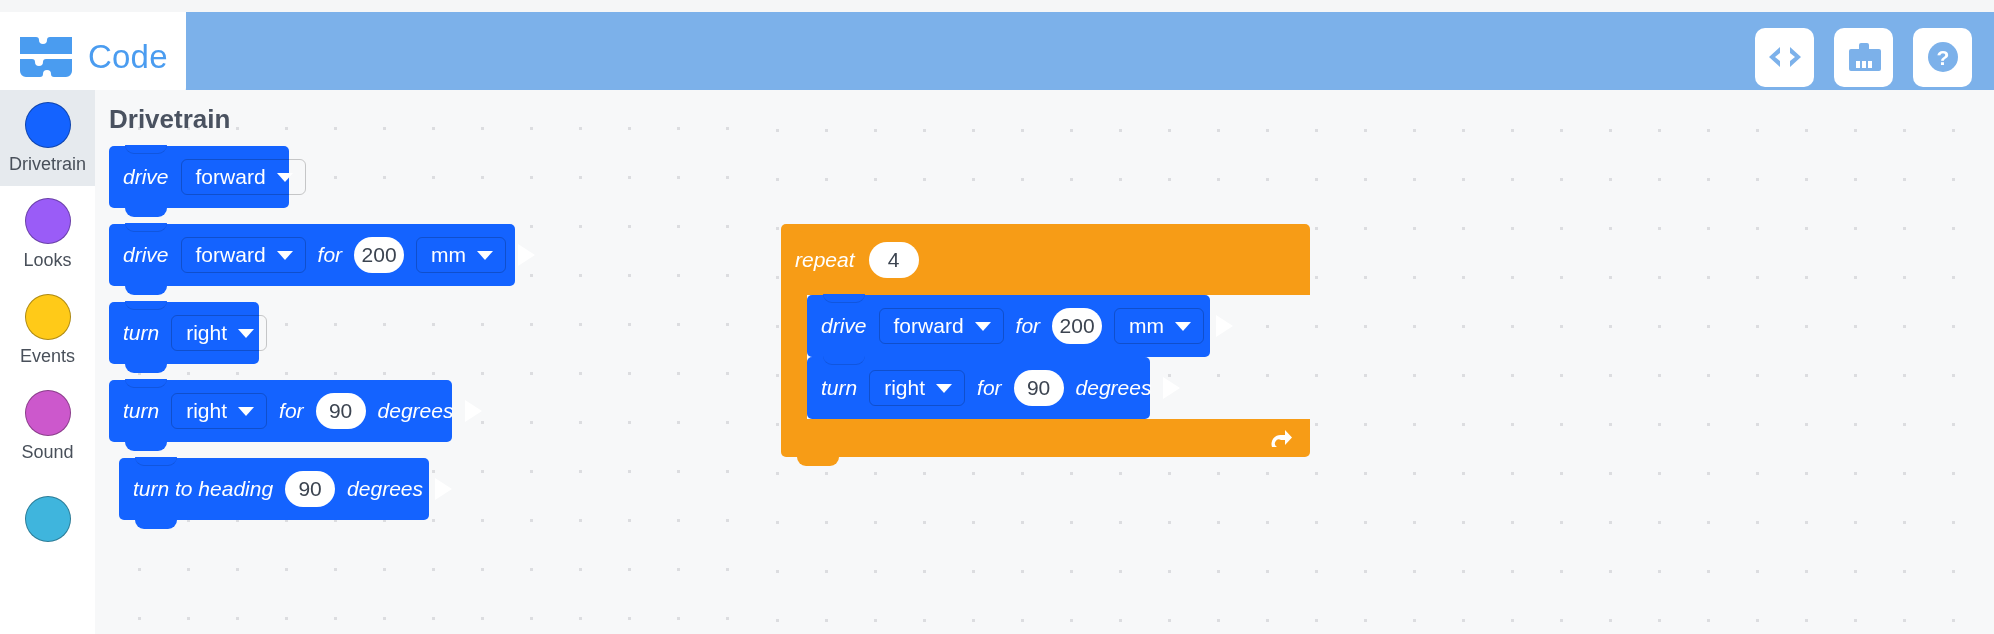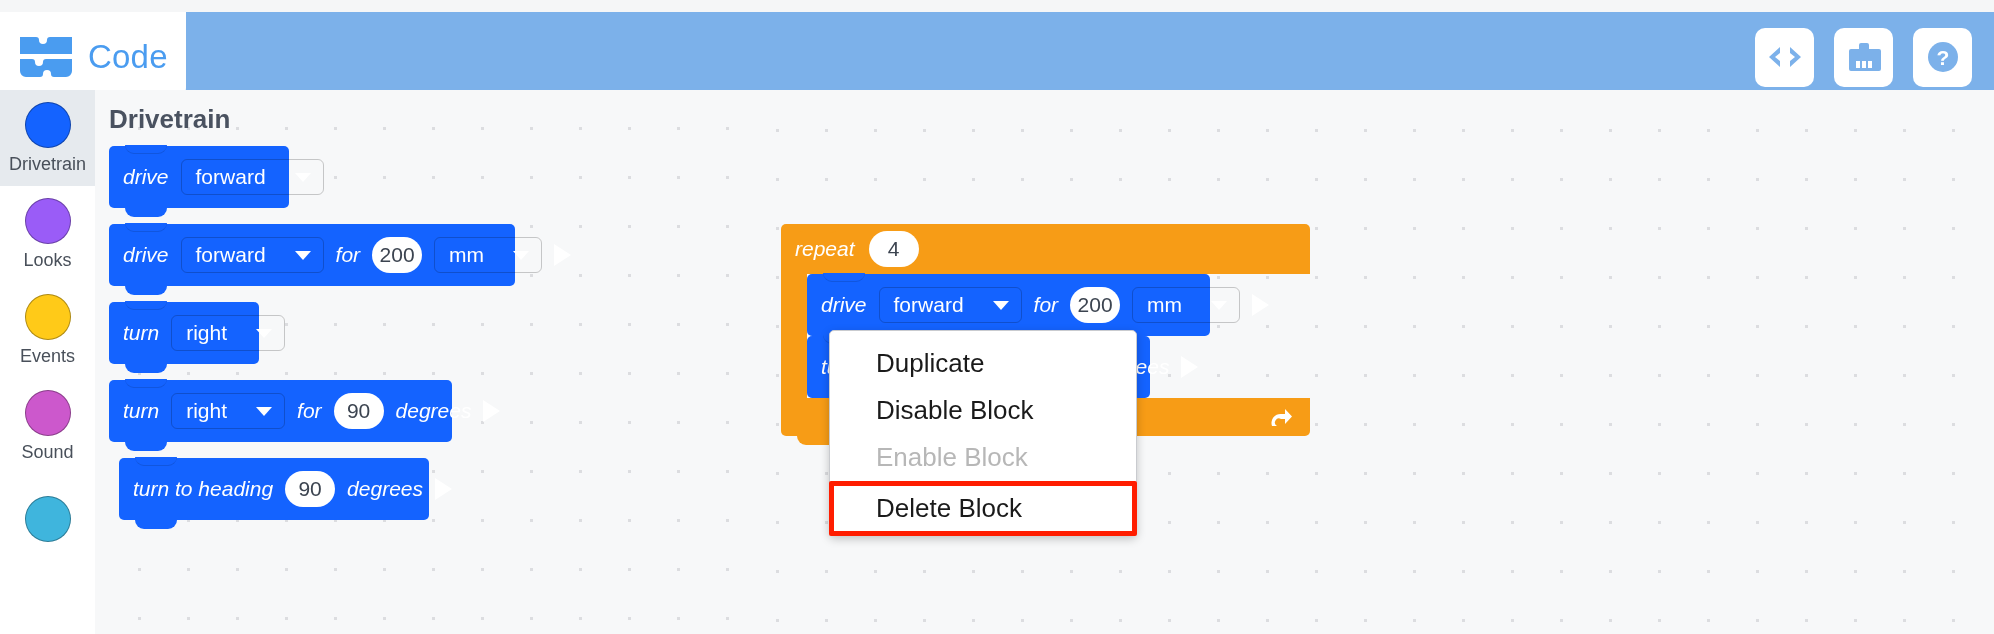--- a/index.html
+++ b/index.html
@@ -86,21 +86,21 @@
     box-shadow: inset 0 -1px 0 rgba(0,0,0,.13);
   }
   .blk.stack::after {
     content: ""; position: absolute; left: 16px; bottom: -9px;
     width: 42px; height: 9px;
     background: inherit;
     border-radius: 0 0 9px 9px;
   }
 
   .dd {
-    display: inline-flex; align-items: center; gap: 29px;
+    display: inline-flex; align-items: center; gap: 11px;
     border: 1.5px solid rgba(0,0,0,.20);
     border-radius: 6px;
     padding: 5px 12px 5px 14px;
     background: transparent;
     font-size: 21px; color: #fff;
     cursor: pointer;
   }
   .caret {
     width: 0; height: 0;
     border-left: 8px solid transparent; border-right: 8px solid transparent;
@@ -153,21 +153,21 @@
     width: 42px; height: 9px; background: #fbbe13;
     border-radius: 0 0 9px 9px;
   }
   .hat .hat-label { position: relative; z-index: 2; white-space: nowrap; }
 
   
   .cblock { position: absolute; cursor: pointer; }
   .cblock .c-top {
     position: relative;
     background: #f79c16; border-radius: 5px 5px 0 0;
-    height: 50px; display: flex; align-items: center;
+    height: 71px; display: flex; align-items: center;
     padding-left: 14px; gap: 14px;
     color: #fff; font-size: 21px;
   }
   .cblock .c-top::before {
     content: ""; position: absolute; left: 16px; top: 0;
     width: 42px; height: 9px; background: #f79c16;
     border-radius: 0 0 9px 9px;
   }
   .cblock .c-arm {
     width: 26px; background: #f79c16;
@@ -372,21 +372,15 @@
       </div>
       <div class="c-bottom">
         <span class="loop-arrow">
           <svg width="28" height="28" viewBox="0 0 28 28">
             <path d="M6 23 a9 9 0 0 1 9 -12 h4 v-5 l7 7.5 l-7 7.5 v-5 h-4 a4 4 0 0 0 -4 7 z" fill="#ffffff"></path>
           </svg>
         </span>
       </div>
     </div>
 
-    <div class="ctx" style="left:94px; top:240px;" id="ctx-menu">
-        <div class="ctx-item">Duplicate</div>
-        <div class="ctx-item">Disable Block</div>
-        <div class="ctx-item disabled">Enable Block</div>
-        <div class="ctx-item highlight" style="border-color: rgb(255, 29, 0);">Delete Block</div>
-      </div>
   </div>
 
 </div>
 
 </body></html>

